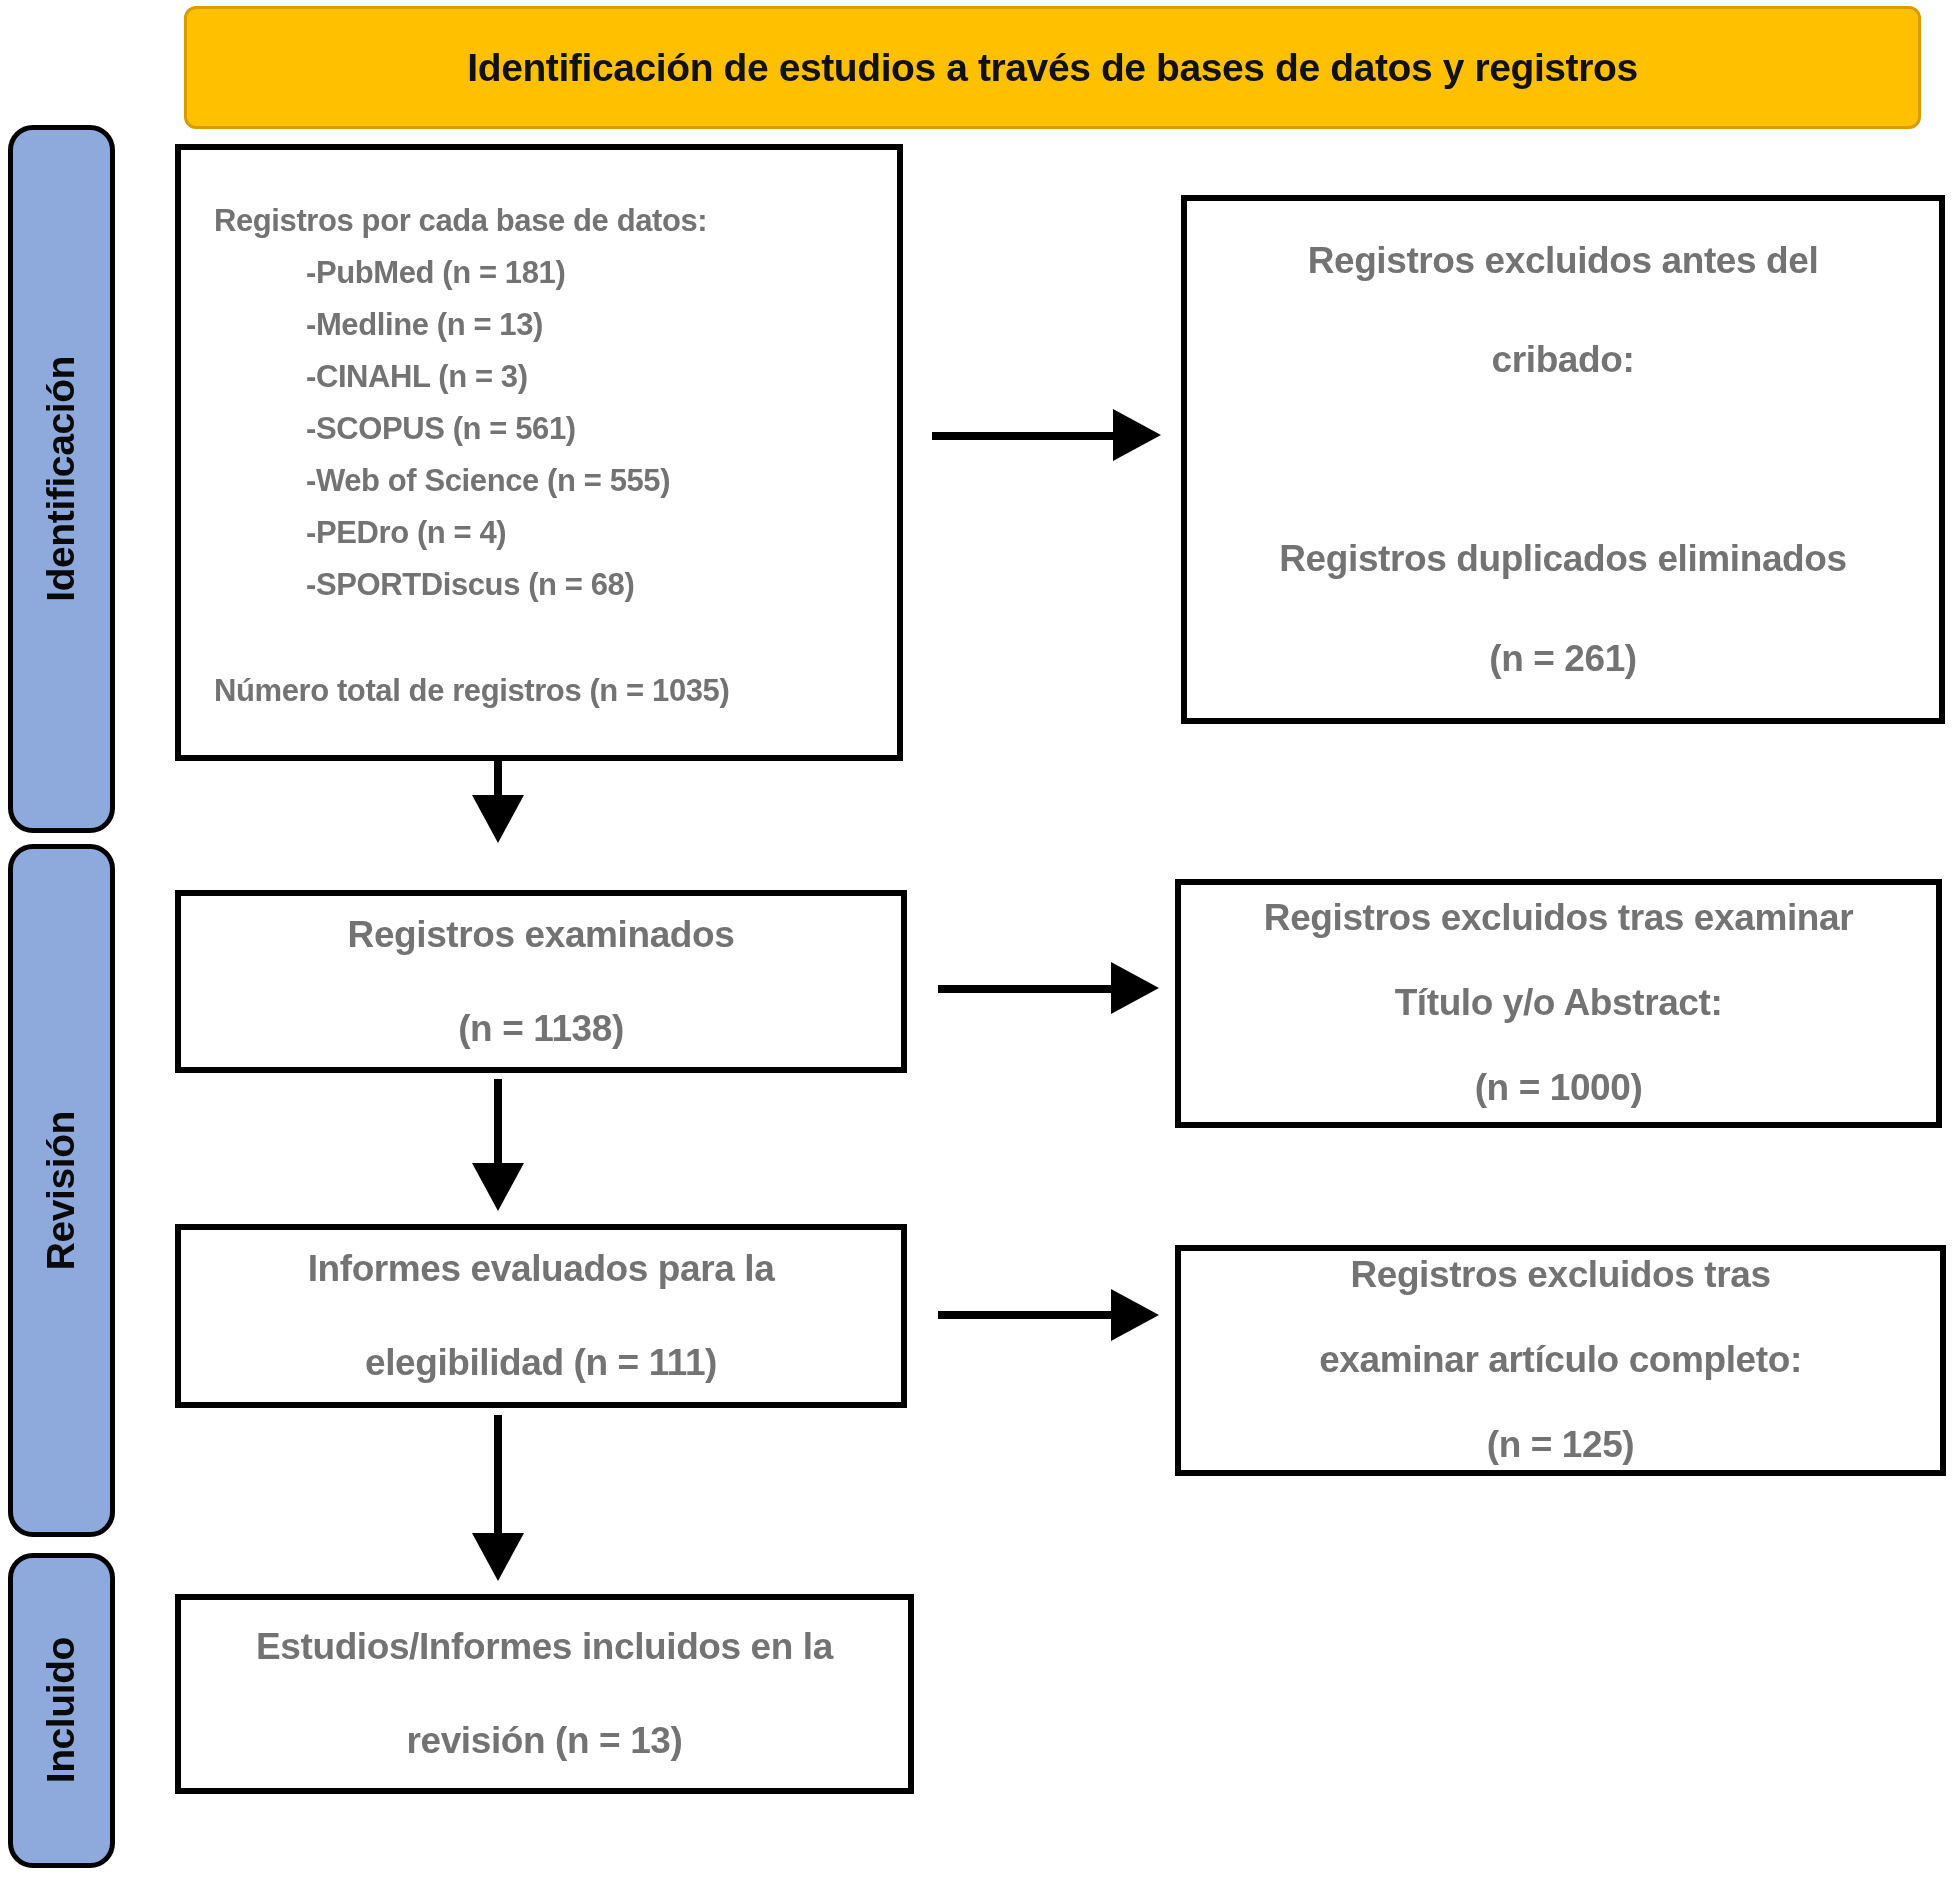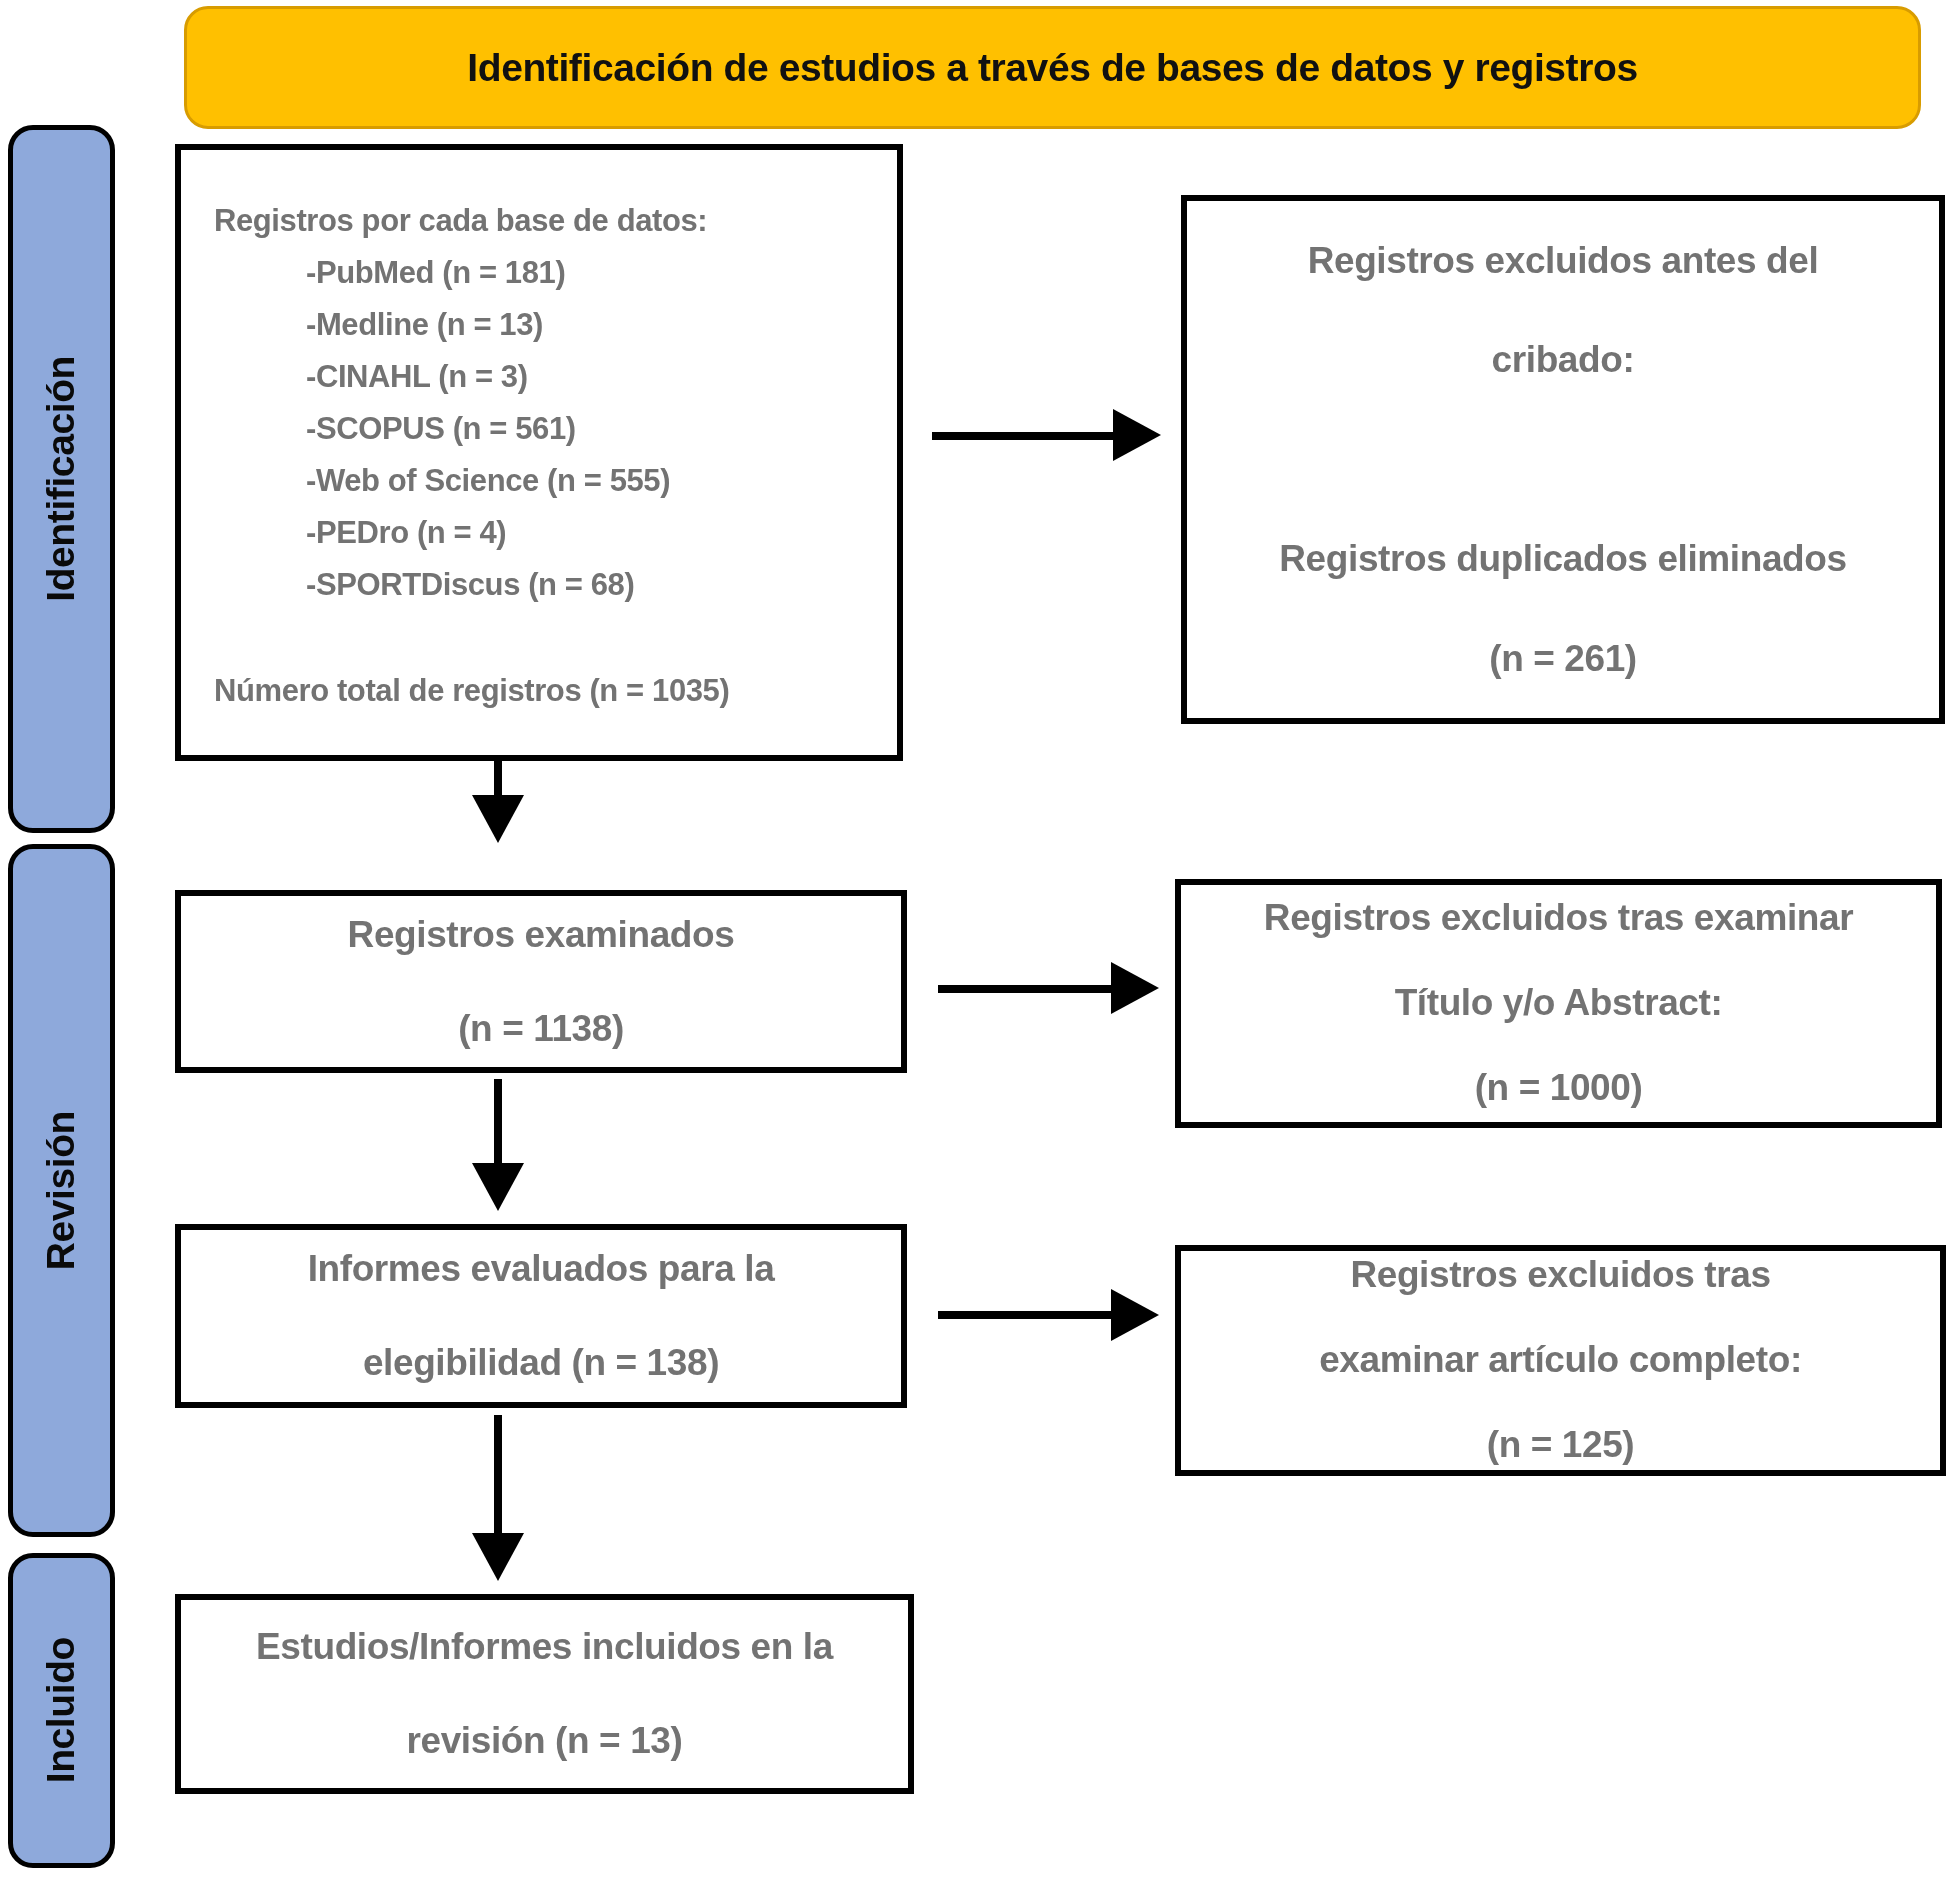--- a/index.html
+++ b/index.html
@@ -7,21 +7,21 @@
     position:relative;
     width:1952px;height:1891px;
     background:#ffffff;
     font-family:"Liberation Sans", sans-serif;
     color:#0a0a0a;
     overflow:hidden;
   }
   
   .banner{
     position:absolute;left:184px;top:6.2px;width:1737px;height:123px;
-    background:#FFC000;border:3.1px solid #d89c00;border-radius:24px;
+    background:#FFC000;border:3.1px solid #d89c00;border-radius:12px;
     box-sizing:border-box;
     display:flex;align-items:center;justify-content:center;
     font-size:39px;font-weight:bold;letter-spacing:-0.4px;color:#111;
   }
   
   .stage{
     position:absolute;left:7.8px;width:107px;
     background:#8EA9DB;border:5.4px solid #000;border-radius:25px;
     box-sizing:border-box;
     display:flex;align-items:center;justify-content:center;
@@ -109,21 +109,21 @@
   </div>
 
   <div class="fbox center-text" id="box-excl-title">
     <div>Registros excluidos tras examinar</div>
     <div>Título y/o Abstract:</div>
     <div>(n = 1000)</div>
   </div>
 
   <div class="fbox center-text" id="box-eligibility">
     <div>Informes evaluados para la</div>
-    <div>elegibilidad (n = 138)</div>
+    <div>elegibilidad (n = 111)</div>
   </div>
 
   <div class="fbox center-text" id="box-excl-full">
     <div>Registros excluidos tras</div>
     <div>examinar artículo completo:</div>
     <div>(n = 125)</div>
   </div>
 
   <div class="fbox center-text" id="box-included">
     <div>Estudios/Informes incluidos en la</div>

